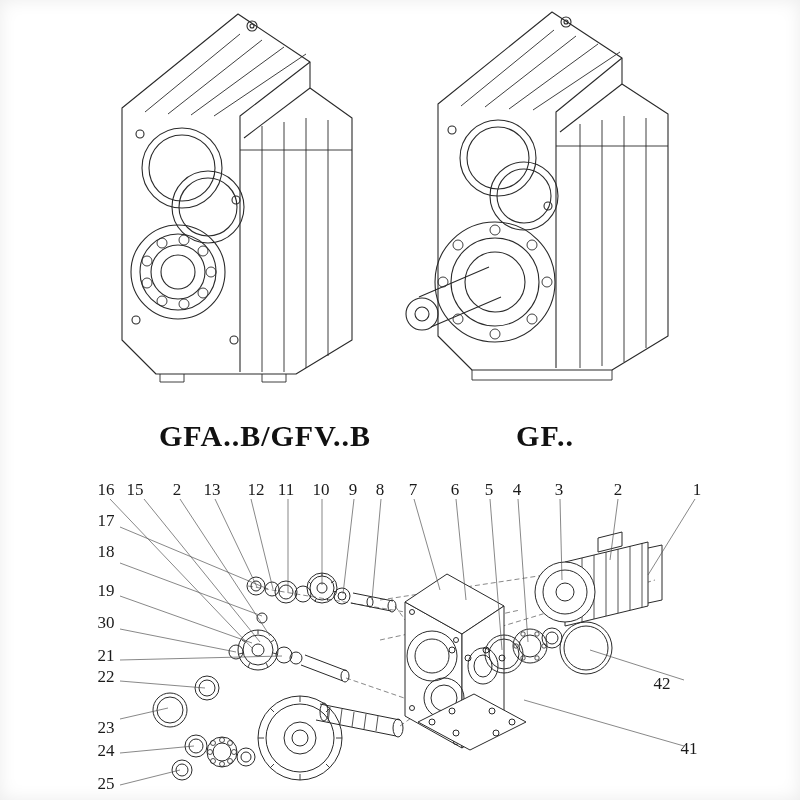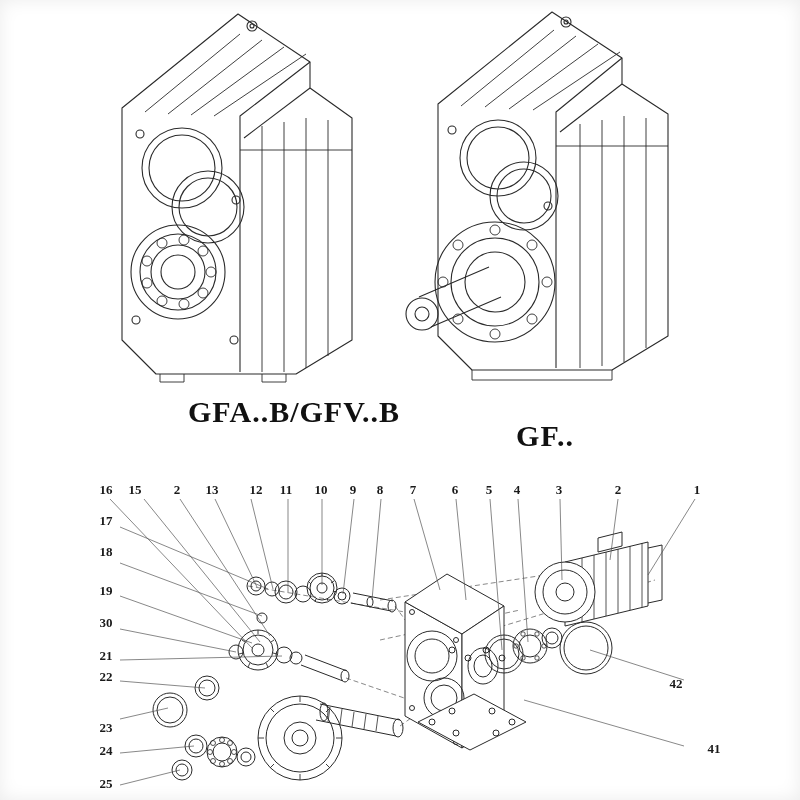--- a/index.html
+++ b/index.html
@@ -3,21 +3,21 @@
 <meta charset="utf-8">
 <style>
   html,body{margin:0;padding:0;background:#fff;}
   #page{position:relative;width:800px;height:800px;background:#fff;overflow:hidden;
         font-family:"Liberation Serif",serif;box-shadow:inset 0 0 18px rgba(0,0,0,.08);}
   svg{position:absolute;left:0;top:0;}
   .model-label{position:absolute;transform:translate(-50%,-50%);
         font-weight:bold;font-size:30px;letter-spacing:1px;color:#111;
         font-family:"Liberation Serif",serif;white-space:nowrap;}
   .num{position:absolute;transform:translate(-50%,-50%);
-        font-weight:700;font-size:13px;color:#1a1a1a;
+        font-weight:400;font-size:17px;color:#1a1a1a;
         font-family:"Liberation Serif",serif;}
 </style>
 </head>
 <body>
 
 <div id="page">
 
 <svg width="800" height="800" viewBox="0 0 800 800">
 
   <g stroke="#2a2a2a" fill="none" stroke-width="1.1" stroke-linejoin="round">
@@ -270,21 +270,21 @@
           <path d="M120,681 L205,688"></path>
       <path d="M120,719 L168,708"></path>
           <path d="M120,753 L194,746"></path>
           <path d="M120,785 L180,770"></path>
       <path d="M684,680 L590,650"></path>
           <path d="M684,746 L524,700"></path>
     </g>
   </g>
 </svg>
 
-<div class="model-label" style="left:265px;top:412px;margin-left:29px;">GFA..B/GFV..B</div>
+<div class="model-label" style="left:265px;top:436px;">GFA..B/GFV..B</div>
 <div class="model-label" style="left:545px;top:436px;text-align:center;">GF..</div>
 
 <div class="num" style="left:106px;top:490px;">16</div>
 <div class="num" style="left:135px;top:490px;">15</div>
 <div class="num" style="left:177px;top:490px;">2</div>
 <div class="num" style="left:212px;top:490px;">13</div>
 <div class="num" style="left:256px;top:490px;">12</div>
 <div class="num" style="left:286px;top:490px;">11</div>
 <div class="num" style="left:321px;top:490px;">10</div>
 <div class="num" style="left:353px;top:490px;">9</div>
@@ -300,16 +300,16 @@
 <div class="num" style="left:106px;top:521px;">17</div>
 <div class="num" style="left:106px;top:552px;">18</div>
 <div class="num" style="left:106px;top:591px;">19</div>
 <div class="num" style="left:106px;top:623px;">30</div>
 <div class="num" style="left:106px;top:656px;">21</div>
 <div class="num" style="left:106px;top:677px;">22</div>
 <div class="num" style="left:106px;top:716px;margin-top:12px;">23</div>
 <div class="num" style="left:106px;top:751px;">24</div>
 <div class="num" style="left:106px;top:784px;">25</div>
 
-<div class="num" style="left:676px;top:684px;">42</div>
-<div class="num" style="left:714px;top:749px;">41</div>
+<div class="num" style="left:662px;top:684px;">42</div>
+<div class="num" style="left:689px;top:749px;">41</div>
 
 </div>
 
 </body></html>

